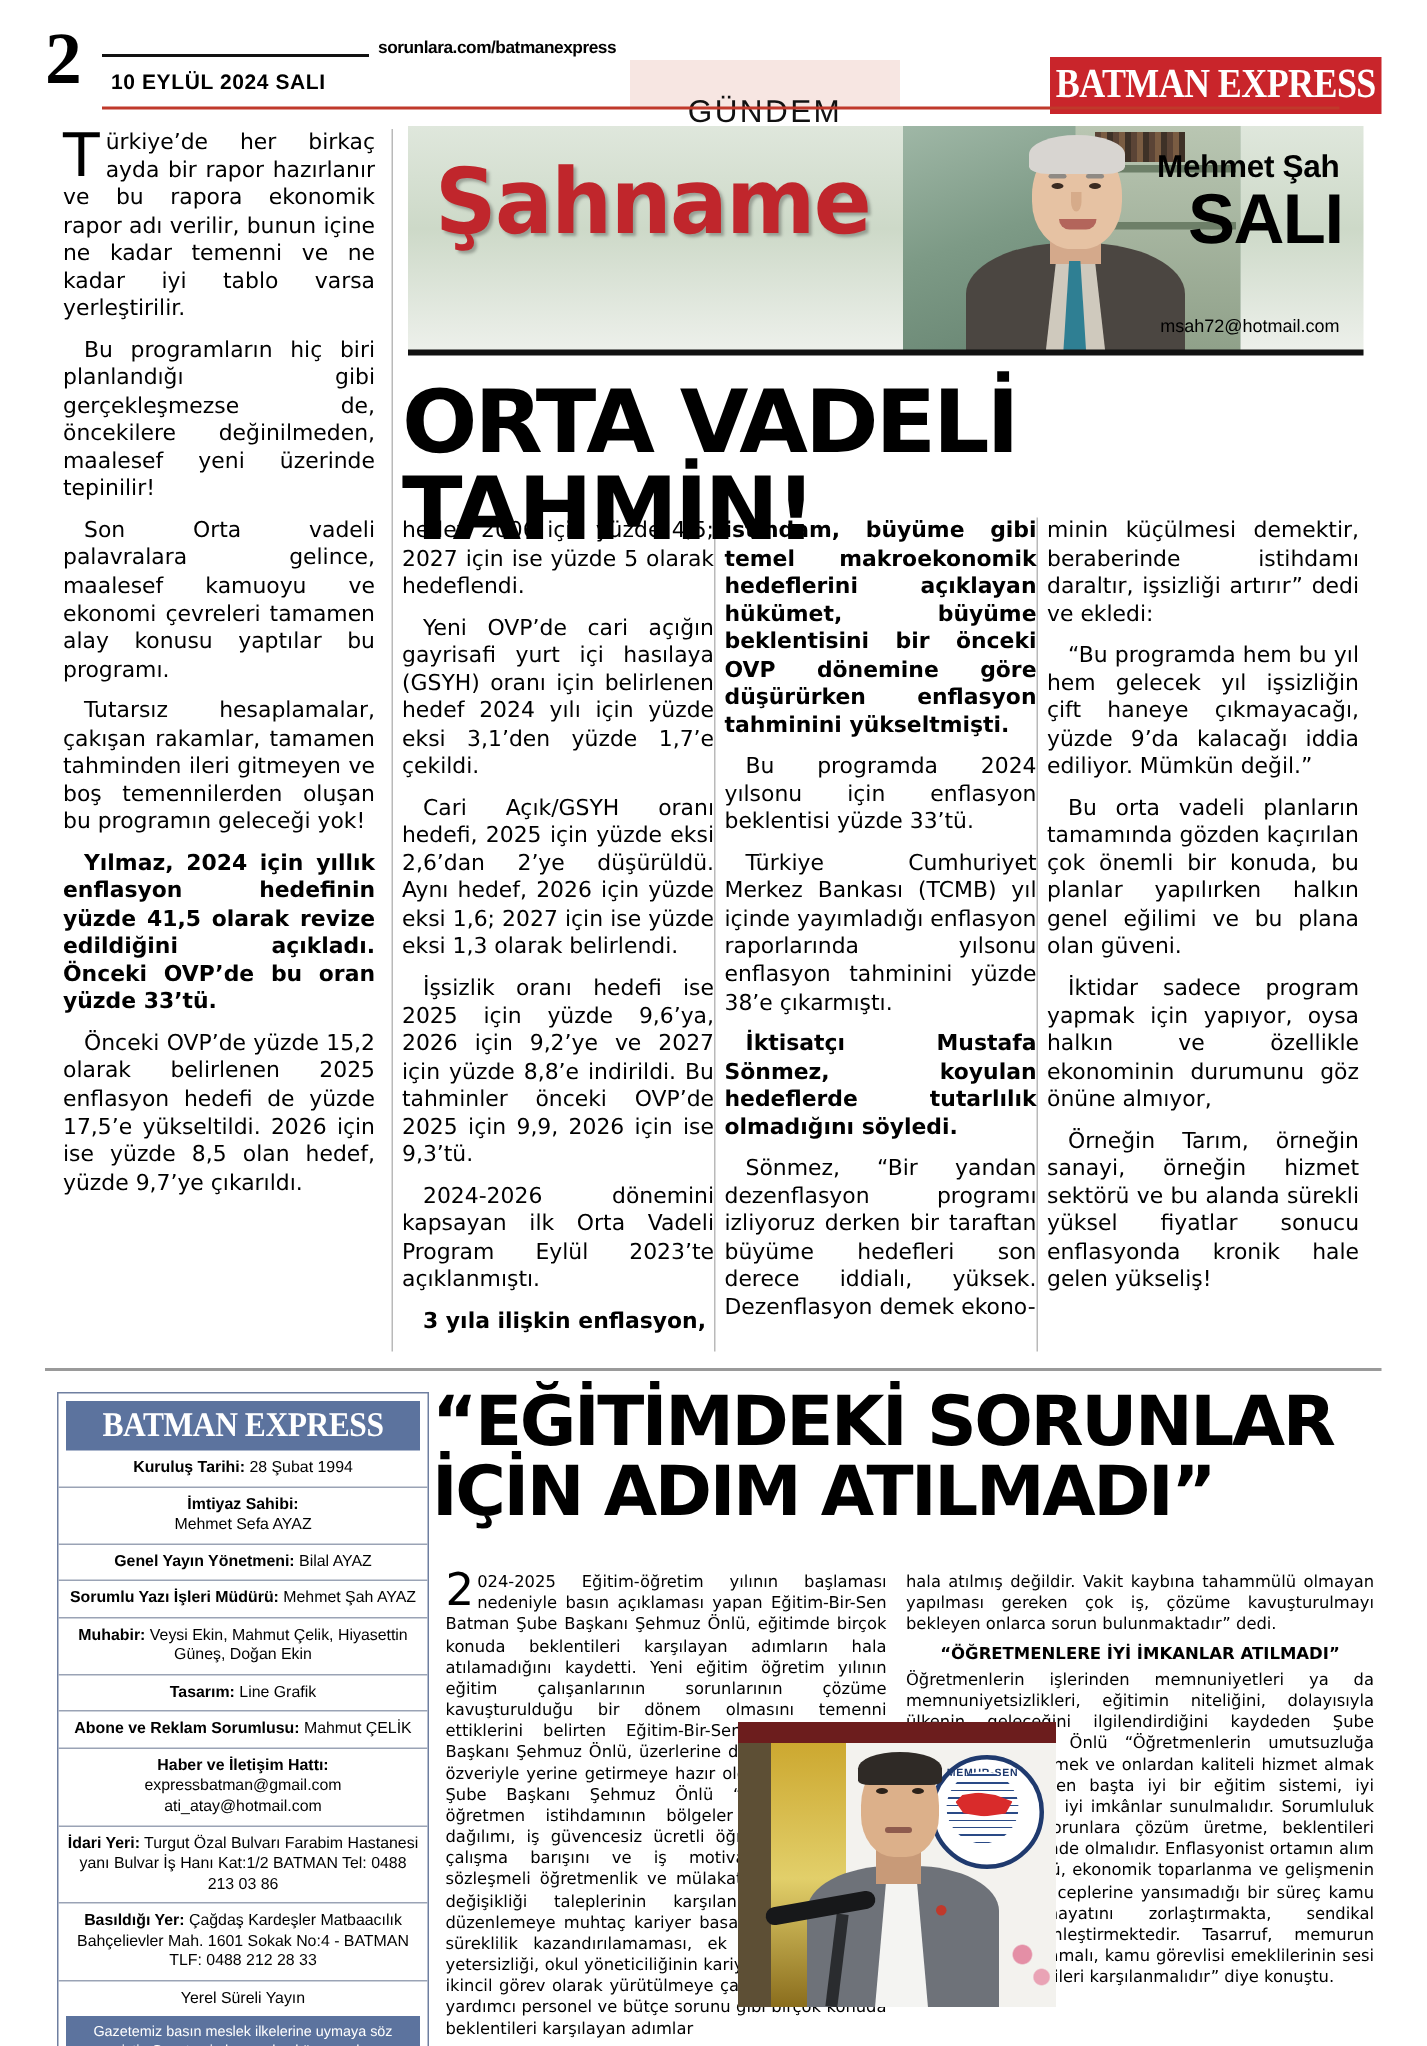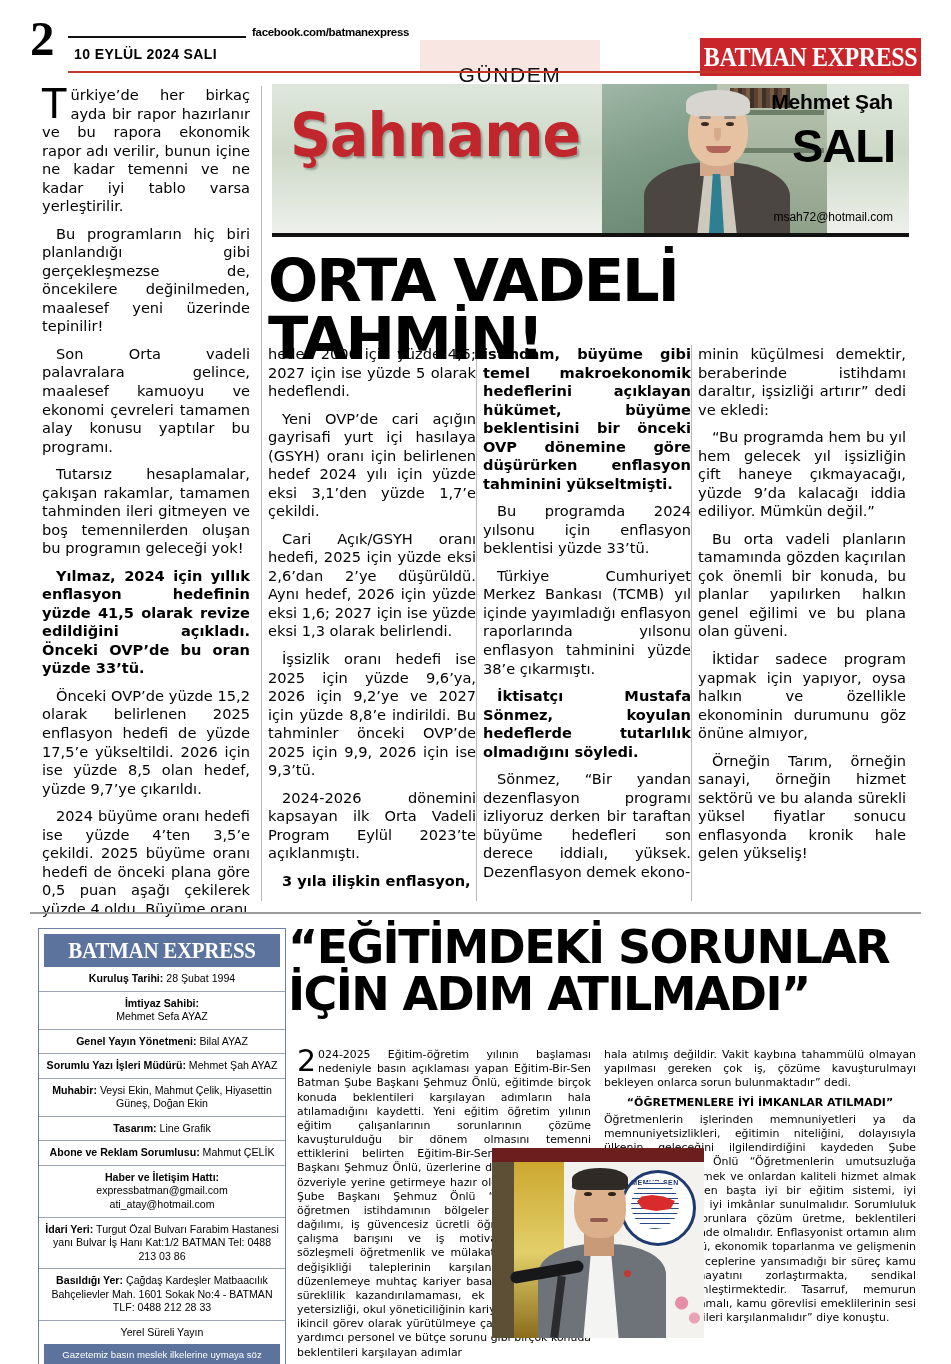--- a/index.html
+++ b/index.html
@@ -76,21 +76,21 @@
   .banner-rule{position:absolute;left:272px;top:233px;width:637px;height:4px;background:#111;}
   .sahname{
     position:absolute;left:18px;top:18px;
     font-size:57px;font-weight:bold;color:#c0262c;
     font-family:"DejaVu Sans", sans-serif;
     letter-spacing:-1px;
     text-shadow:2px 2px 2px rgba(0,0,0,0.28);
     transform:scaleY(1.06);
   }
   .author-first{
-    position:absolute;right:16px;top:6px;
+    position:absolute;right:16px;top:16px;
     font-size:21px;font-weight:bold;letter-spacing:-0.2px;
   }
   .author-last{
     position:absolute;right:14px;top:38px;
     font-size:47px;font-weight:bold;letter-spacing:-1px;line-height:1;
   }
   .author-mail{
     position:absolute;right:16px;bottom:12px;
     font-size:12px;font-weight:500;
   }
@@ -248,21 +248,21 @@
   .p2-flower{position:absolute;left:180px;top:140px;width:32px;height:50px;background:radial-gradient(circle at 30% 30%,#e48fa6 0 6px,transparent 7px),radial-gradient(circle at 70% 60%,#e9a3b5 0 5px,transparent 6px),#f3f2ee;}
 </style>
 </head>
 <body>
 
 <div class="page">
 
   <div class="topbar">
     <div class="pagenum">2</div>
     <div class="rule-short"></div>
-    <div class="fb">facebook.com/batmanexpress</div>
+    <div class="fb">sorunlara.com/batmanexpress</div>
     <div class="datetxt">10 EYLÜL 2024 SALI</div>
     <div class="gundem-box">
       <span>GÜNDEM</span>
     </div>
     <div class="masthead-top">
       <span>BATMAN EXPRESS</span>
     </div>
     <div class="rule-long"></div>
   </div>
 
@@ -270,21 +270,20 @@
   <div class="vline" style="left:476px;top:345px;height:556px;"></div>
   <div class="vline" style="left:691px;top:345px;height:556px;"></div>
 
   <div class="leftcol" id="leftcol">
       <p class="first"><span class="dropcap">T</span>ürkiye’de her birkaç ayda bir rapor hazırlanır ve bu rapora ekonomik rapor adı verilir, bunun içine ne kadar temenni ve ne kadar iyi tablo varsa yerleştirilir.</p>
       <p>Bu programların hiç biri planlandığı gibi gerçekleşmezse de, öncekilere değinilmeden, maalesef yeni üzerinde tepinilir!</p>
       <p>Son Orta vadeli palavralara gelince, maalesef kamuoyu ve ekonomi çevreleri tamamen alay konusu yaptılar bu programı.</p>
       <p>Tutarsız hesaplamalar, çakışan rakamlar, tamamen tahminden ileri gitmeyen ve boş temennilerden oluşan bu programın geleceği yok!</p>
       <p class="bold">Yılmaz, 2024 için yıllık enflasyon hedefinin yüzde 41,5 olarak revize edildiğini açıkladı. Önceki OVP’de bu oran yüzde 33’tü.</p>
       <p>Önceki OVP’de yüzde 15,2 olarak belirlenen 2025 enflasyon hedefi de yüzde 17,5’e yükseltildi. 2026 için ise yüzde 8,5 olan hedef, yüzde 9,7’ye çıkarıldı.</p>
-      <p>2024 büyüme oranı hedefi ise yüzde 4’ten 3,5’e çekildi. 2025 büyüme oranı hedefi de önceki plana göre 0,5 puan aşağı çekilerek yüzde 4 oldu. Büyüme oranı</p>
     </div>
 
   <div class="banner">
     <div class="photo-wrap">
       <div class="ph-bg"></div>
       <div class="ph-shelf"></div>
       <div class="ph-shelf2"></div>
       <div class="ph-shelf3"></div>
       <div class="ph-books"></div>
       <div class="ph-suit"></div>

